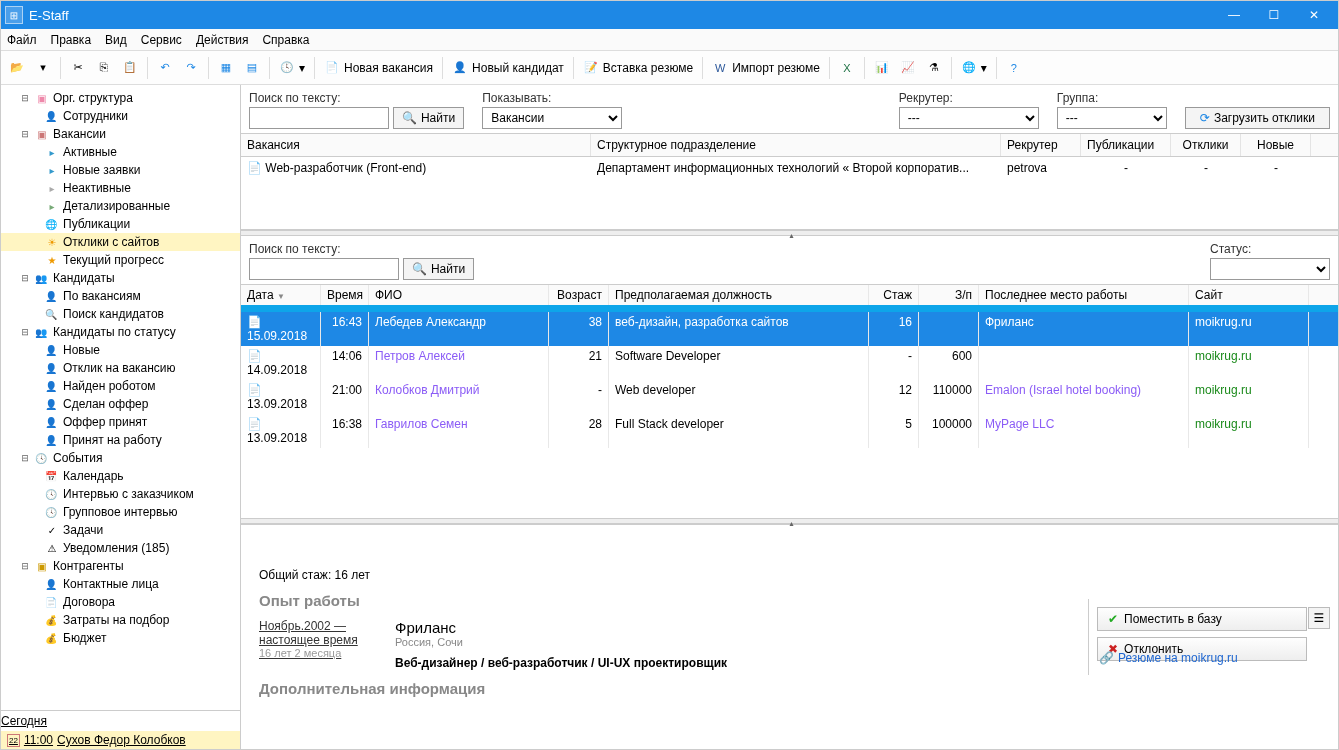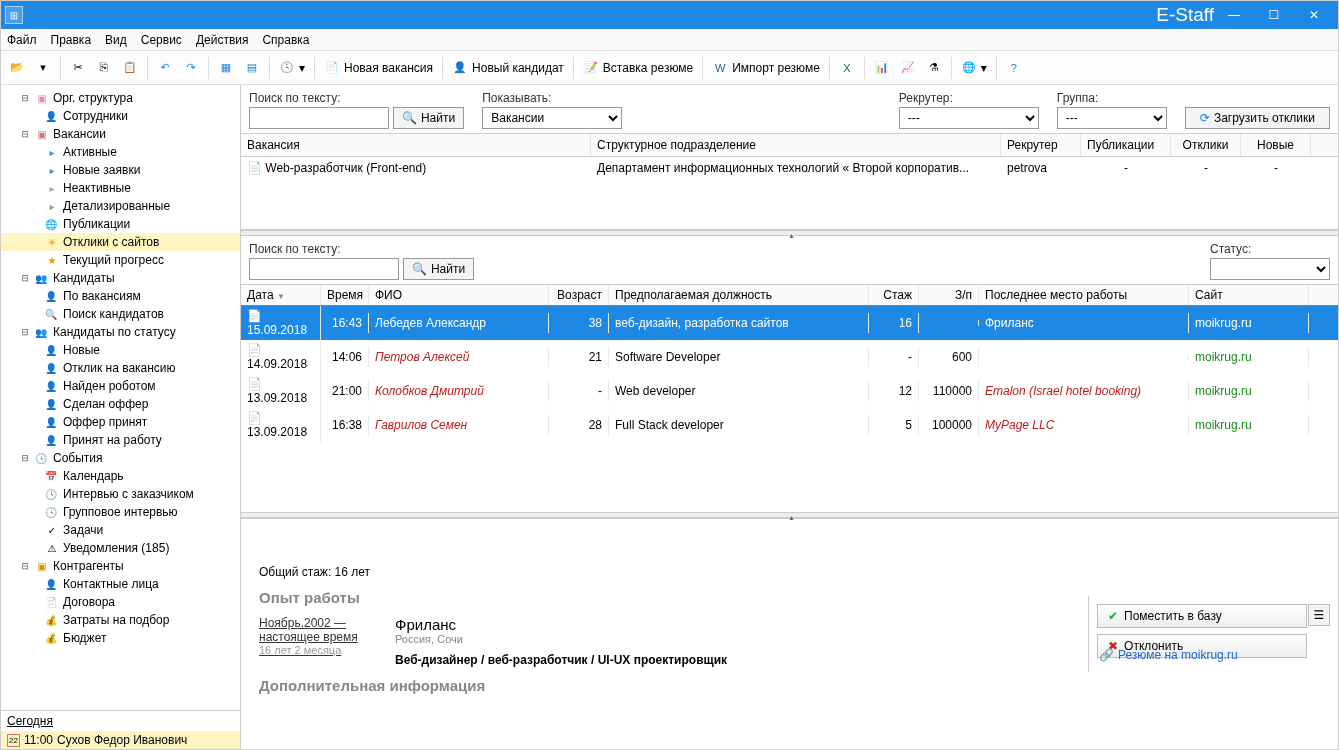--- a/index.html
+++ b/index.html
@@ -1,19 +1,19 @@
 <!DOCTYPE html>
 <html><head>
 <meta charset="utf-8">
 <style>
 * { box-sizing: border-box; margin: 0; padding: 0; font-family: 'Segoe UI', Tahoma, sans-serif; font-size: 12px; }
 body { width: 1339px; height: 750px; background: #fff; overflow: hidden; border: 1px solid #ccc; }
 .titlebar { height: 28px; background: #1e88e5; color: #fff; display: flex; align-items: center; padding: 0 4px; }
 .titlebar .app-icon { width: 18px; height: 18px; background: #fff3; border: 1px solid #fff8; margin-right: 6px; display:flex;align-items:center;justify-content:center;font-size:10px; }
-.titlebar .title { flex: 1; font-size: 19px; text-align: right; }
+.titlebar .title { flex: 1; font-size: 13px; }
 .winbtns { display:flex; }
 .winbtn { width: 40px; height: 28px; display:flex;align-items:center;justify-content:center; color:#fff; }
 
 .menubar { height: 22px; display:flex; align-items:center; padding: 2px 6px; border-bottom: 1px solid #ddd; background:#fafafa; }
 .menubar span { margin-right: 14px; cursor: default; }
 
 .toolbar { height: 34px; display:flex; align-items:center; padding: 0 4px; border-bottom:1px solid #ddd; background:#fdfdfd; gap:2px; }
 .tbtn { min-width:24px; height:24px; display:flex;align-items:center;justify-content:center; padding:0 4px; border-radius:2px; gap:4px; }
 .sep { width:1px; height:22px; background:#ddd; margin:0 3px; }
 .ticon { width:16px;height:16px;display:inline-flex;align-items:center;justify-content:center;font-size:11px;}
@@ -21,47 +21,47 @@
 .body { display:flex; height: calc(100% - 28px - 22px - 34px); }
 .sidebar { width: 240px; border-right:1px solid #ccc; display:flex; flex-direction:column; }
 .tree { flex:1; overflow:auto; padding:4px 0; }
 .node { display:flex; align-items:center; height:18px; padding-left:6px; cursor:default; white-space:nowrap;}
 .node .exp { width:12px; text-align:center; color:#666; font-size:9px;}
 .node .nicon { width:16px;height:16px;margin:0 3px;display:inline-flex;align-items:center;justify-content:center;font-size:10px;}
 .node.l1 { padding-left: 18px; }
 .node.l2 { padding-left: 40px; }
 .node.sel { background:#fff5c2; }
 .agenda { border-top:1px solid #ccc; }
-.agenda-hdr { padding:3px 6px; font-weight:400;text-decoration:underline; }
-.agenda-row { display:flex;align-items:center; padding:2px 6px; background:#fff5c2; gap:4px;}
+.agenda-hdr { padding:3px 0; font-weight:400;text-decoration:underline; }
+.agenda-row { display:flex;align-items:center; padding:2px 6px; background:#fff5c2; gap:4px;text-decoration:underline;}
 
 .main { flex:1; display:flex; flex-direction:column; overflow:hidden;}
 .filterbar { padding:6px 8px 4px; display:flex; align-items:flex-end; gap:18px; border-bottom:1px solid #ccc; }
 .fgroup { display:flex; flex-direction:column; gap:2px; }
 .fgroup label { color:#333; }
 .row { display:flex; gap:4px; align-items:center;}
 input[type=text], select { border:1px solid #999; padding:2px 4px; height:22px; background:#fff; }
 .btn { border:1px solid #999; background:#f4f4f4; padding:2px 8px; height:22px; display:inline-flex;align-items:center; gap:4px; }
 .btn.wide { padding:2px 14px;}
 
 .vac-table { border-bottom:1px solid #ccc; }
-.thead,.trow { display:flex;align-items:center; }
+.thead,.trow { display:flex; }
 .thead { background:#fafafa; border-bottom:1px solid #ccc; }
 .thead .cell { padding:4px 6px; border-right:1px solid #e4e4e4; font-weight:400; }
 .trow .cell { padding:4px 6px; }
 .vac-table .c1{width:350px;} .vac-table .c2{width:410px;} .vac-table .c3{width:80px;text-align:left;} .vac-table .c4{width:90px;} .vac-table .c5{width:70px;text-align:center;} .vac-table .c6{width:70px;text-align:center;}
 
 .filterbar2 { padding:6px 8px 4px; display:flex; align-items:flex-end; gap:18px; }
 .cand { flex:0 0 auto; }
 .cand .thead,.cand .trow{display:flex;}
-.cand .thead{background:#fafafa;border-top:1px solid #ccc;border-bottom:1px solid #0ea5e9;}
+.cand .thead{background:#fafafa;border-top:1px solid #ccc;border-bottom:7px solid #0ea5e9;}
 .cand .cell{padding:3px 6px;border-right:1px solid #e8e8e8;}
 .cand .d{width:80px;} .cand .t{width:48px;text-align:right;} .cand .f{width:180px;} .cand .v{width:60px;text-align:right;} .cand .p{width:260px;} .cand .s{width:50px;text-align:right;} .cand .z{width:60px;text-align:right;} .cand .l{width:210px;} .cand .w{width:120px;}
 .trow.sel { background:#1e88e5; color:#fff; }
-.link{ color:#b91c1c;font-style:italic; }
+.link{ color:#8b5cf6; }
 .sitelink{ color:#1b8a1b;}
 .trow.sel .sitelink{color:#fff;}
 
 .detail { flex:1; display:flex; border-top:1px solid #ccc; overflow:hidden;align-items:center;}
 .resume { flex:1; padding:14px 18px; overflow:auto; position:relative;}
 .resume h3{font-size:15px;color:#888;margin:10px 0;}
 .resume .period{display:flex;gap:16px;margin:8px 0;}
 .resume .dates{width:120px;color:#333;text-decoration:underline;}
 .resume .dates .sub{color:#999;font-size:11px;}
 .actions{ width:250px; border-left:1px solid #ccc; padding:8px; position:relative;}
@@ -300,21 +300,21 @@
       <div class="node l2">
           <span class="nicon">💰</span>
           <span>Бюджет</span>
         </div>
     </div>
     <div class="agenda">
       <div class="agenda-hdr">Сегодня</div>
       <div class="agenda-row">
         <span class="nicon" style="border:1px solid #c77;font-size:8px;padding:1px;">22</span>
         <span>11:00</span>
-        <span>Сухов Федор Иванович</span>
+        <span>Сухов Федор Колобков</span>
       </div>
     </div>
   </div>
 
   <div class="main">
     <div class="filterbar">
       <div class="fgroup">
         <label>Поиск по тексту:</label>
         <div class="row">
           <input type="text" style="width: 140px;">

